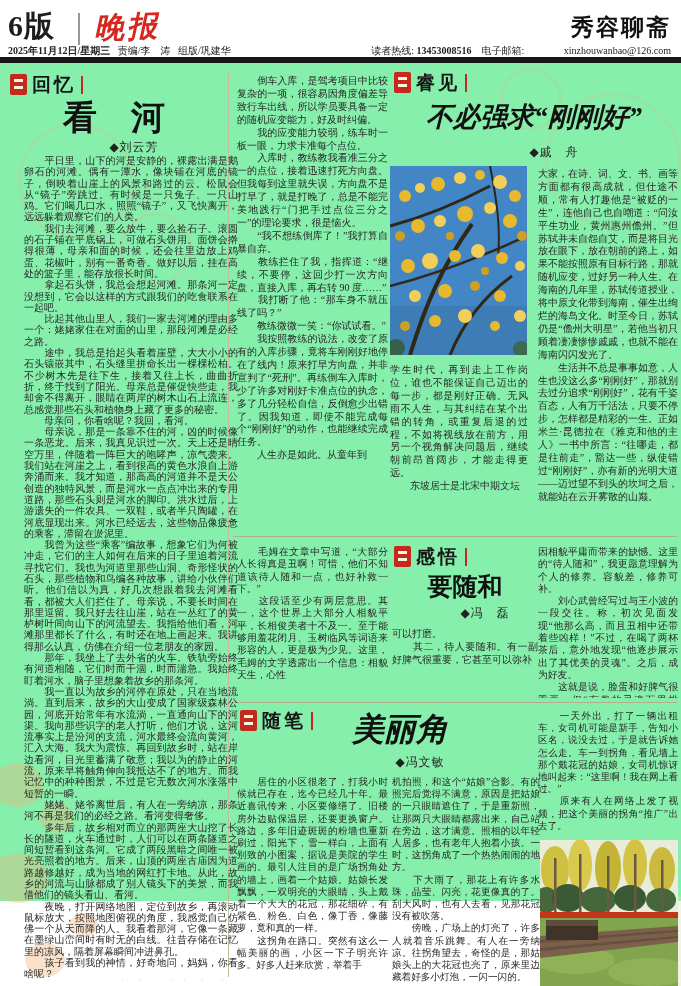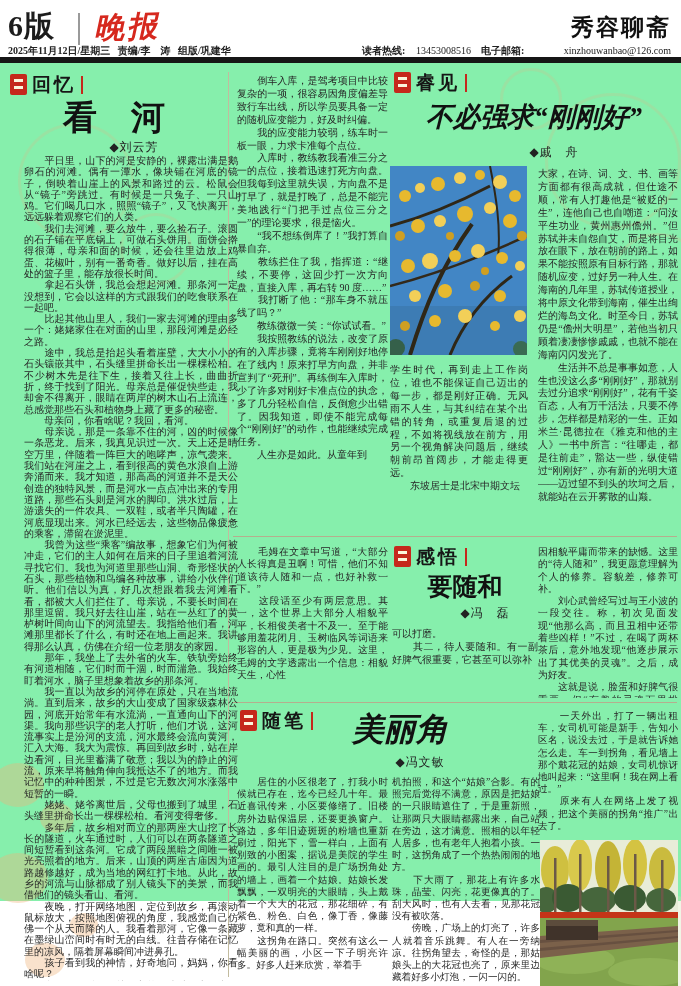--- a/index.html
+++ b/index.html
@@ -6,21 +6,21 @@
   #paper{position:relative;width:681px;height:986px;background:#ffffff;overflow:hidden;
          font-family:"Liberation Serif","DejaVu Serif",serif;color:#222;}
   
   .abs{position:absolute;}
   #page-num{left:8px;top:6px;font-size:30px;font-weight:600;color:#1c1c1c;letter-spacing:1px;}
   #head-sep{left:78px;top:13px;width:2px;height:32px;background:#9a9a9a;}
   #masthead{left:94px;top:7px;font-size:30px;font-weight:bold;font-style:italic;color:#d6281e;
             letter-spacing:3px;transform:rotate(-2deg);}
   #section-title{right:10px;top:12px;font-size:23px;font-weight:bold;color:#101010;letter-spacing:2px;}
   .dateline{top:44px;font-size:10px;color:#222;font-weight:600;}
-  .dateline b{font-weight:700;}
+  .dateline b{font-weight:400;}
   #black-bar{left:0;top:57px;width:681px;height:6px;background:#161616;}
   
   #canvas{left:0;top:63px;width:681px;height:838px;background:#86efac;}
   .ring{position:absolute;border-radius:50%;border:3px solid rgba(205,195,140,.28);}
   .blob{position:absolute;border-radius:50%;background:rgba(238,178,120,.38);}
   .soft{position:absolute;border-radius:50%;background:rgba(214,226,180,.35);}
   .vrule{left:228px;top:9px;width:1px;height:905px;background:#c2bb9e;}
   .hrule{height:1px;background:#b5ae8e;}
   
   .cat{display:flex;align-items:center;gap:5px;z-index:3;}
@@ -50,21 +50,21 @@
   <div class="abs" id="masthead">晚报</div>
   <div class="abs" id="section-title">秀容聊斋</div>
 
   <div class="abs dateline" style="left:8px;">
     <span>2025年11月12日/星期三</span>&nbsp;&nbsp;
     <b>责编/李　涛</b>&nbsp;&nbsp;
     <b>组版/巩建华</b>
   </div>
   <div class="abs dateline" style="right:10px;">
     <b>读者热线:</b>
-    <span style="font-weight:400;margin-left:8px;">13453008516</span>&nbsp;&nbsp;&nbsp;
+    <span style="font-weight:700;">13453008516</span>&nbsp;&nbsp;&nbsp;
     <b>电子邮箱:</b>
     <span style="font-weight:400;margin-left:37px;">xinzhouwanbao@126.com</span>
   </div>
 
   <div class="abs" id="black-bar"></div>
 
   <div class="abs" id="canvas">
 
     <div class="ring" style="left:18px;top:60px;width:110px;height:110px;"></div>
     <div class="ring" style="left:120px;top:150px;width:66px;height:66px;"></div>
@@ -91,21 +91,21 @@
         <p class="para">　　平日里，山下的河是安静的，裸露出满是鹅卵石的河滩。偶有一潭水，像块铺在河底的镜子，倒映着山崖上的风景和路过的云。松鼠会从“镜子”旁跳过。有时候是一只兔子、一只山鸡。它们喝几口水，照照“镜子”，又飞快离开，远远躲着观察它们的人类。</p>
         <p class="para">　　我们去河滩，要么放牛，要么捡石子。滚圆的石子铺在平底锅上，可做石头饼用。面饼会擀得很薄，母亲和面的时候，还会往里边放上鸡蛋、花椒叶，别有一番奇香。做好以后，挂在高处的篮子里，能存放很长时间。</p>
         <p class="para">　　拿起石头饼，我总会想起河滩。那条河一定没想到，它会以这样的方式跟我们的吃食联系在一起吧。</p>
         <p class="para">　　比起其他山里人，我们一家去河滩的理由多一个：姥姥家住在对面的山里，那段河滩是必经之路。</p>
         <p class="para">　　途中，我总是抬起头看着崖壁，大大小小的石头镶嵌其中，石头缝里拼命长出一棵棵松柏。不少树木先是往下生，接着又往上长，曲曲折折，终于找到了阳光。母亲总是催促快些走，我却舍不得离开，眼睛在两岸的树木山石上流连，总感觉那些石头和植物身上藏了更多的秘密。</p>
         <p class="para">　　母亲问，你看啥呢？我回，看河。</p>
         <p class="para">　　母亲说，那是一条靠不住的河，凶的时候像一条恶龙。后来，我真见识过一次。天上还是晴空万里，伴随着一阵巨大的咆哮声，凉气袭来。我们站在河崖之上，看到很高的黄色水浪自上游奔涌而来。我才知道，那高高的河道并不是天公创造的独特风景，而是河水一点点冲出来的专用道路，那些石头则是河水的脚印。洪水过后，上游遗失的一件农具、一双鞋，或者半只陶罐，在河底显现出来。河水已经远去，这些物品像疲惫的乘客，滞留在淤泥里。</p>
         <p class="para">　　我曾为这些“乘客”编故事，想象它们为何被冲走，它们的主人如何在后来的日子里追着河流寻找它们。我也为河道里那些山洞、奇形怪状的石头，那些植物和鸟编各种故事，讲给小伙伴们听。他们信以为真，好几次想跟着我去河滩看看，都被大人们拦住了。母亲说，不要长时间在那里逗留。我只好去往山崖，站在一丛红了的黄栌树叶间向山下的河流望去。我指给他们看，河滩那里都长了什么，有时还在地上画起来。我讲得那么认真，仿佛在介绍一位老朋友的家园。</p>
         <p class="para">　　那年，我坐上了去外省的火车。铁轨旁始终有河道相随，它们时而干涸，时而湍急。我始终盯着河水，脑子里想象着故乡的那条河。</p>
         <p class="para">　　我一直以为故乡的河停在原处，只在当地流淌。直到后来，故乡的大山变成了国家级森林公园，河底开始常年有水流淌，一直通向山下的河渠。我向那些识字的老人打听，他们才说，这河流事实上是汾河的支流，河水最终会流向黄河，汇入大海。我大为震惊。再回到故乡时，站在岸边看河，目光里蓄满了敬意；我以为的静止的河流，原来早将触角伸向我抵达不了的地方。而我记忆中的种种图景，不过是它无数次河水涨落中短暂的一瞬。</p>
-        <p class="para">　　姥姥、姥爷离世后，父母也搬到了城里，石头缝里拼命长出一棵棵松柏。看河变得奢侈。</p>
+        <p class="para">　　姥姥、姥爷离世后，有人在一旁纳凉，那条河不再是我们的必经之路。看河变得奢侈。</p>
         <p class="para">　　多年后，故乡相对而立的那两座大山挖了长长的隧道，火车通过时，人们可以在两条隧道之间短暂看到这条河。它成了两段黑暗之间唯一被光亮照着的地方。后来，山顶的两座古庙因为道路越修越好，成为当地的网红打卡地。从此，故乡的河流与山脉都成了别人镜头下的美景，而我借他们的镜头看山、看河。</p>
         <p class="para">　　夜晚，打开网络地图，定位到故乡，再滚动鼠标放大，按照地图俯视的角度，我感觉自己仿佛一个从天而降的人。我看着那河，它像一条藏在墨绿山峦间时有时无的白线。往昔存储在记忆里的凉风，隔着屏幕瞬间冲进鼻孔。</p>
         <p class="para">　　孩子看到我的神情，好奇地问，妈妈，你看啥呢？</p>
         <p class="para">　　我回他，看河。就像它曾倒映过母亲的青春和我的童年一样，如今，这条河又倒映在我孩子的瞳孔里。</p>
       </div>
 
     <div class="abs colbox body-std" style="left:237px;top:12px;width:151px;height:460px;">
         <p class="para">　　倒车入库，是驾考项目中比较复杂的一项，很容易因角度偏差导致行车出线，所以学员要具备一定的随机应变能力，好及时纠偏。</p>
         <p class="para">　　我的应变能力较弱，练车时一板一眼，力求卡准每个点位。</p>
         <p class="para">　　入库时，教练教我看准三分之一的点位，接着迅速打死方向盘。但我每到这里就失误，方向盘不是打早了，就是打晚了，总是不能完美地践行“门把手过点位三分之一”的理论要求，很是恼火。</p>

